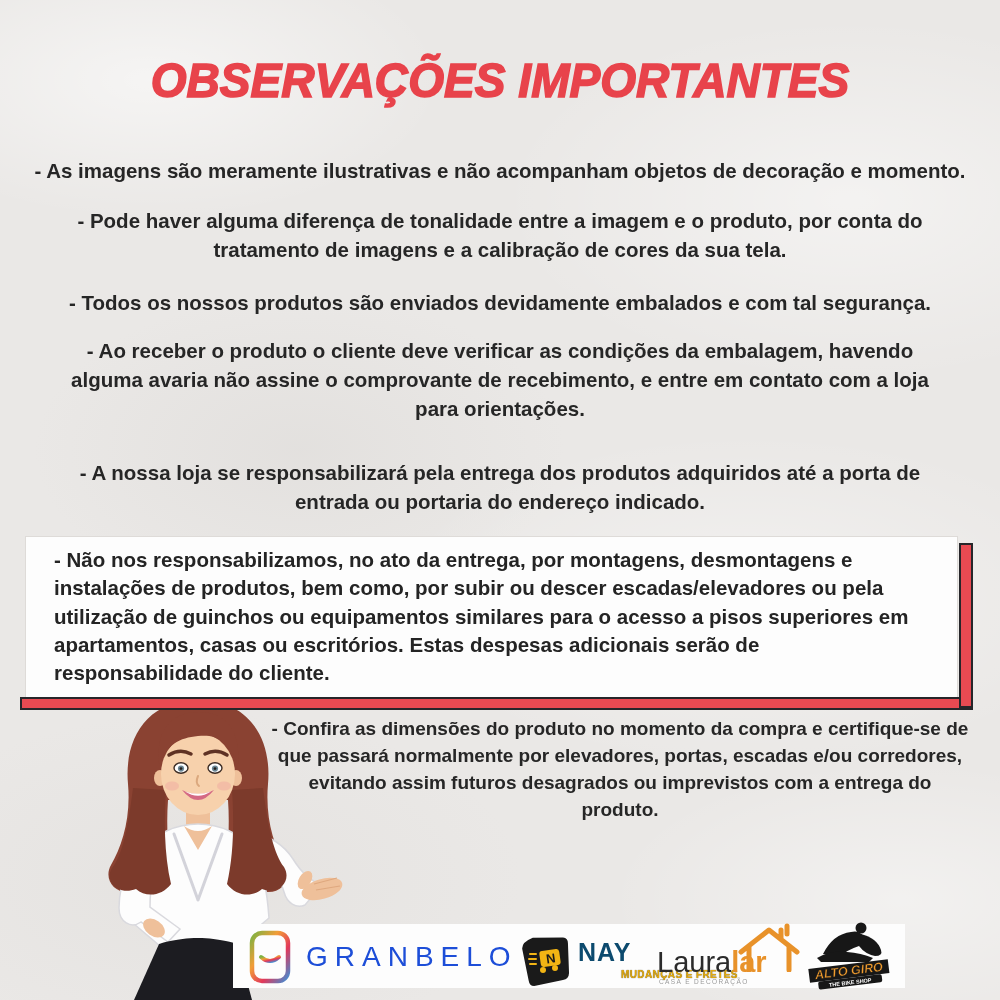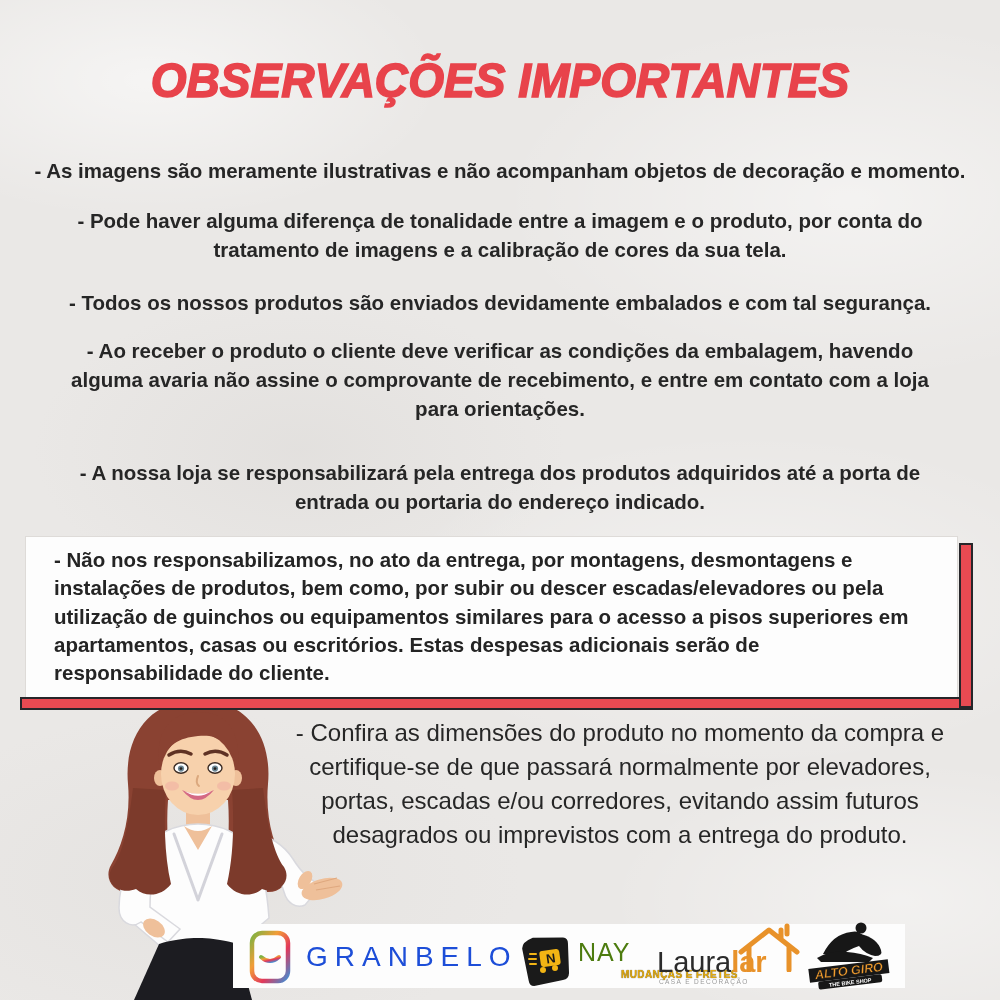--- a/index.html
+++ b/index.html
@@ -60,38 +60,38 @@
     position:absolute; left:-6px; right:-16px; bottom:-13px; height:13px;
     background:#e84a52; border:2px solid #26262a; z-index:1;
   }
   .shadow-right{
     position:absolute; right:-16px; top:6px; bottom:-11px; width:14px;
     background:#e84a52; border:2px solid #26262a; z-index:2;
   }
 
   .final-note{
     position:absolute; top:716px; left:270px; width:700px;
-    text-align:center; font-weight:normal; font-size:24px; line-height:1.42; color:#262626;
+    text-align:center; font-weight:bold; font-size:19px; line-height:1.42; color:#262626;
   }
 
   .woman{ position:absolute; left:38px; top:688px; width:310px; height:312px; }
 
   .logo-band{
     position:absolute; top:924px; left:233px; width:672px; height:64px;
     background:#fdfdfd;
   }
   .logo{ position:absolute; }
   .granbelo-wrap{ top:930px; left:248px; display:flex; align-items:center; }
   .granbelo-text{
     margin-left:14px;
     font-size:28px; font-weight:400; color:#1d4ed8; letter-spacing:7px;
   }
   .nay-wrap{ top:932px; left:522px; display:flex; align-items:center; }
   .nay-texts{ margin-left:6px; display:flex; flex-direction:column; }
-  .nay-name{ font-size:25px; font-weight:normal; color:#4d7c0f; letter-spacing:1px; line-height:1; }
+  .nay-name{ font-size:25px; font-weight:bold; color:#0c4a6e; letter-spacing:1px; line-height:1; }
   .nay-tag{ font-size:10px; font-weight:bold; color:#e0a80e; letter-spacing:.4px; margin-top:4px;
             text-shadow:0 0 1px #3a3000;padding-left:43px; }
   .lauralar-wrap{ top:922px; left:655px; width:160px; height:66px; }
   .lauralar-house{ position:absolute; left:80px; top:0; }
   .lauralar-name{ position:absolute; left:2px; top:24px; font-size:29px; color:#2b2b2b; letter-spacing:0; }
   .lauralar-name .lar{ color:#e8922a; font-weight:bold; }
   .lauralar-tag{ position:absolute; left:4px; top:56px; font-size:6.5px; color:#9a9a9a; letter-spacing:1.4px; }
   .altogiro-wrap{ top:920px; left:803px; width:92px; height:72px; }
 </style>
 </head>

